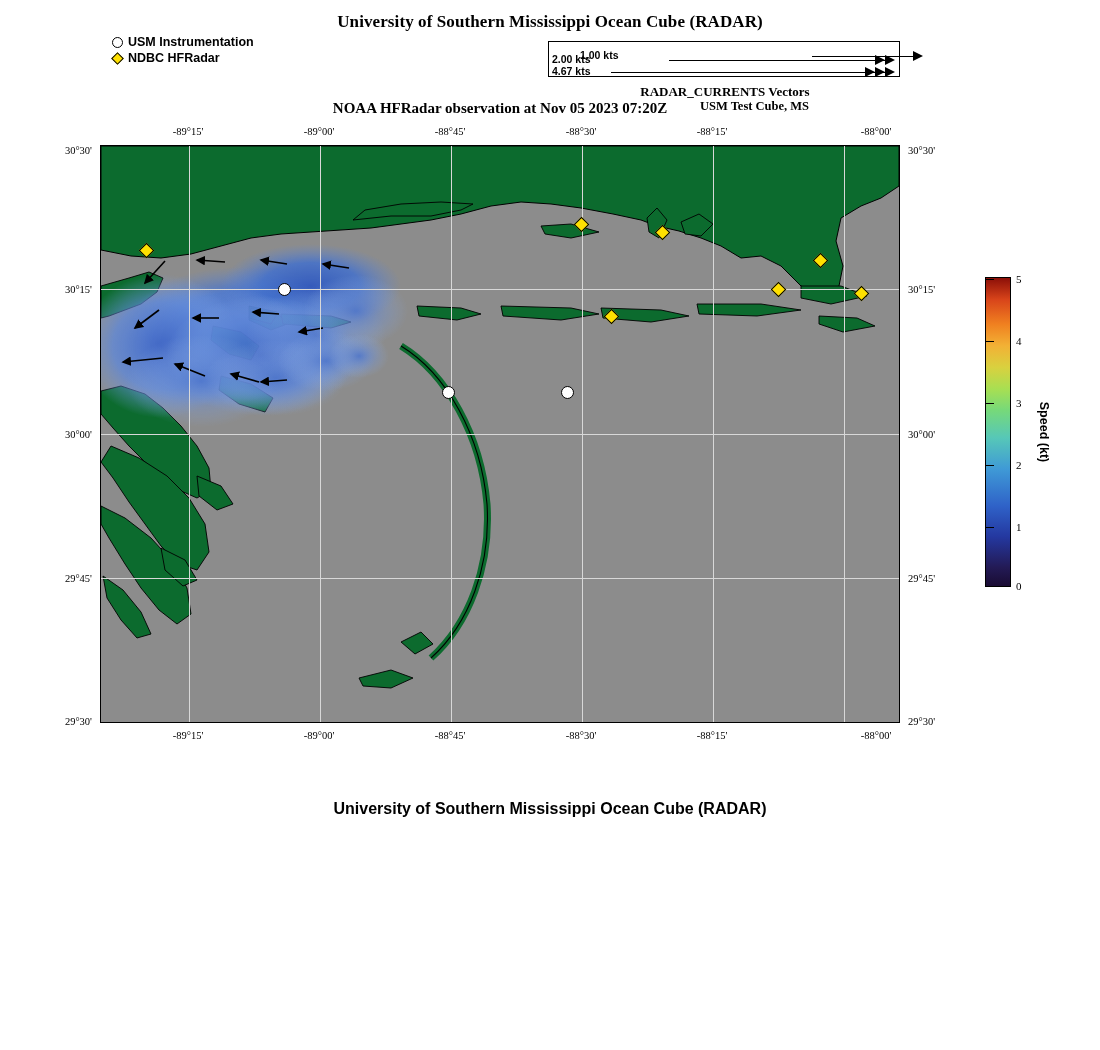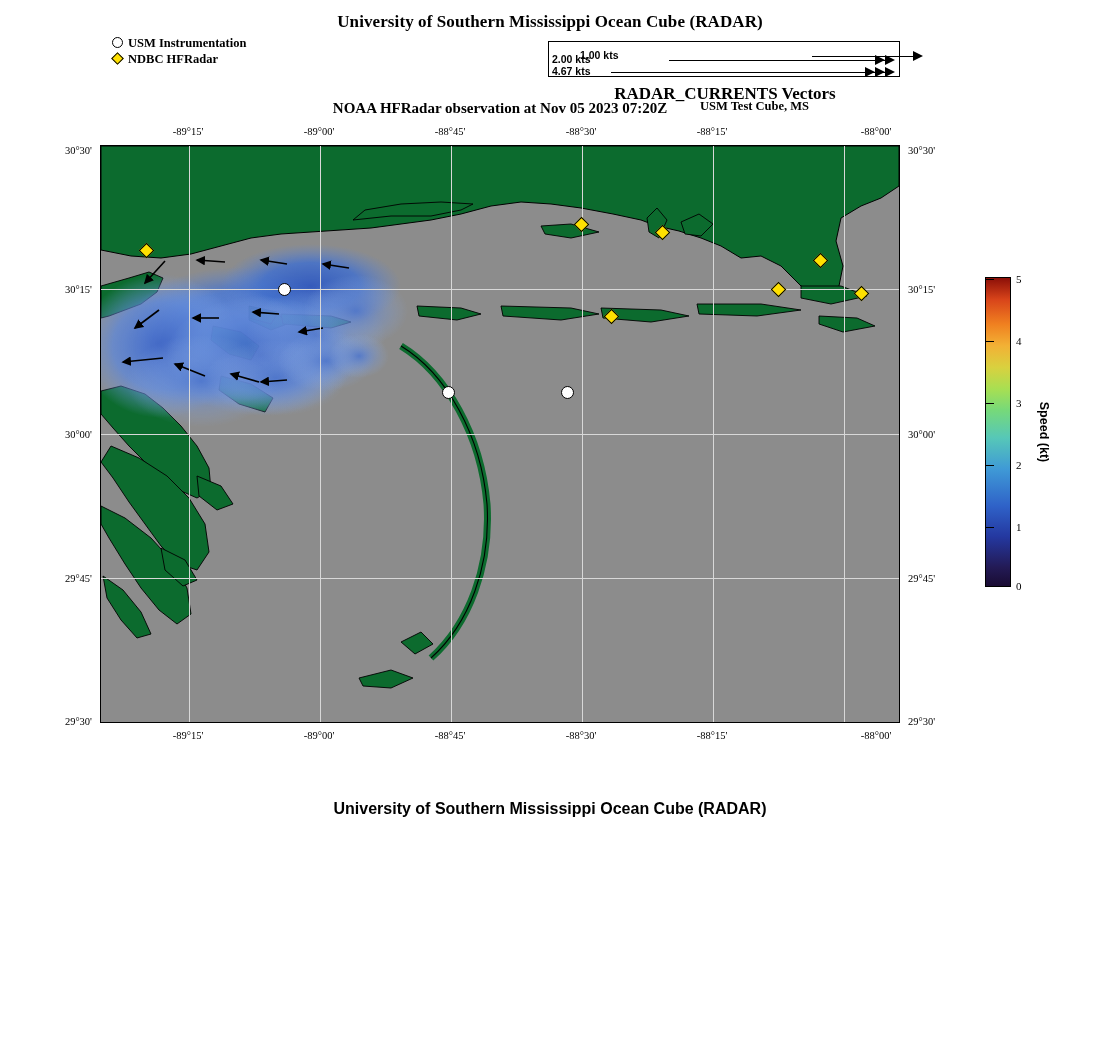--- a/index.html
+++ b/index.html
@@ -48,24 +48,23 @@
     font-family: "Liberation Serif", serif;
     font-weight: bold;
     font-size: 12.5px;
     color: #000;
   }
 
   
   #marker-legend { left: 110px; top: 36px; }
   .legend-row {
     display: flex;
-    align-items: center;
+    align-items: flex-start;
     height: 15px;
     margin-bottom: 1px;
-    font-family: Liberation Serif, serif;
   }
   .legend-sym {
     width: 18px; height: 15px;
     position: relative;
     flex: 0 0 18px;
   }
   .legend-label {
     font-size: 12.5px;
     font-weight: bold;
     color: #000;
@@ -122,21 +121,21 @@
     width: 0; height: 0;
     border-left: 10px solid #000;
     border-top: 5px solid transparent;
     border-bottom: 5px solid transparent;
   }
   #vector-caption {
     left: 500px; top: 84px; width: 450px;
     text-align: center;
     font-family: "Liberation Serif", serif;
     font-weight: bold;
-    font-size: 17px;
+    font-size: 13px;
     color: #000;
   }
 
   
   #map-frame {
     left: 100px; top: 145px;
     width: 800px; height: 578px;
     border: 1.2px solid #000;
     box-sizing: border-box;
     overflow: hidden;

